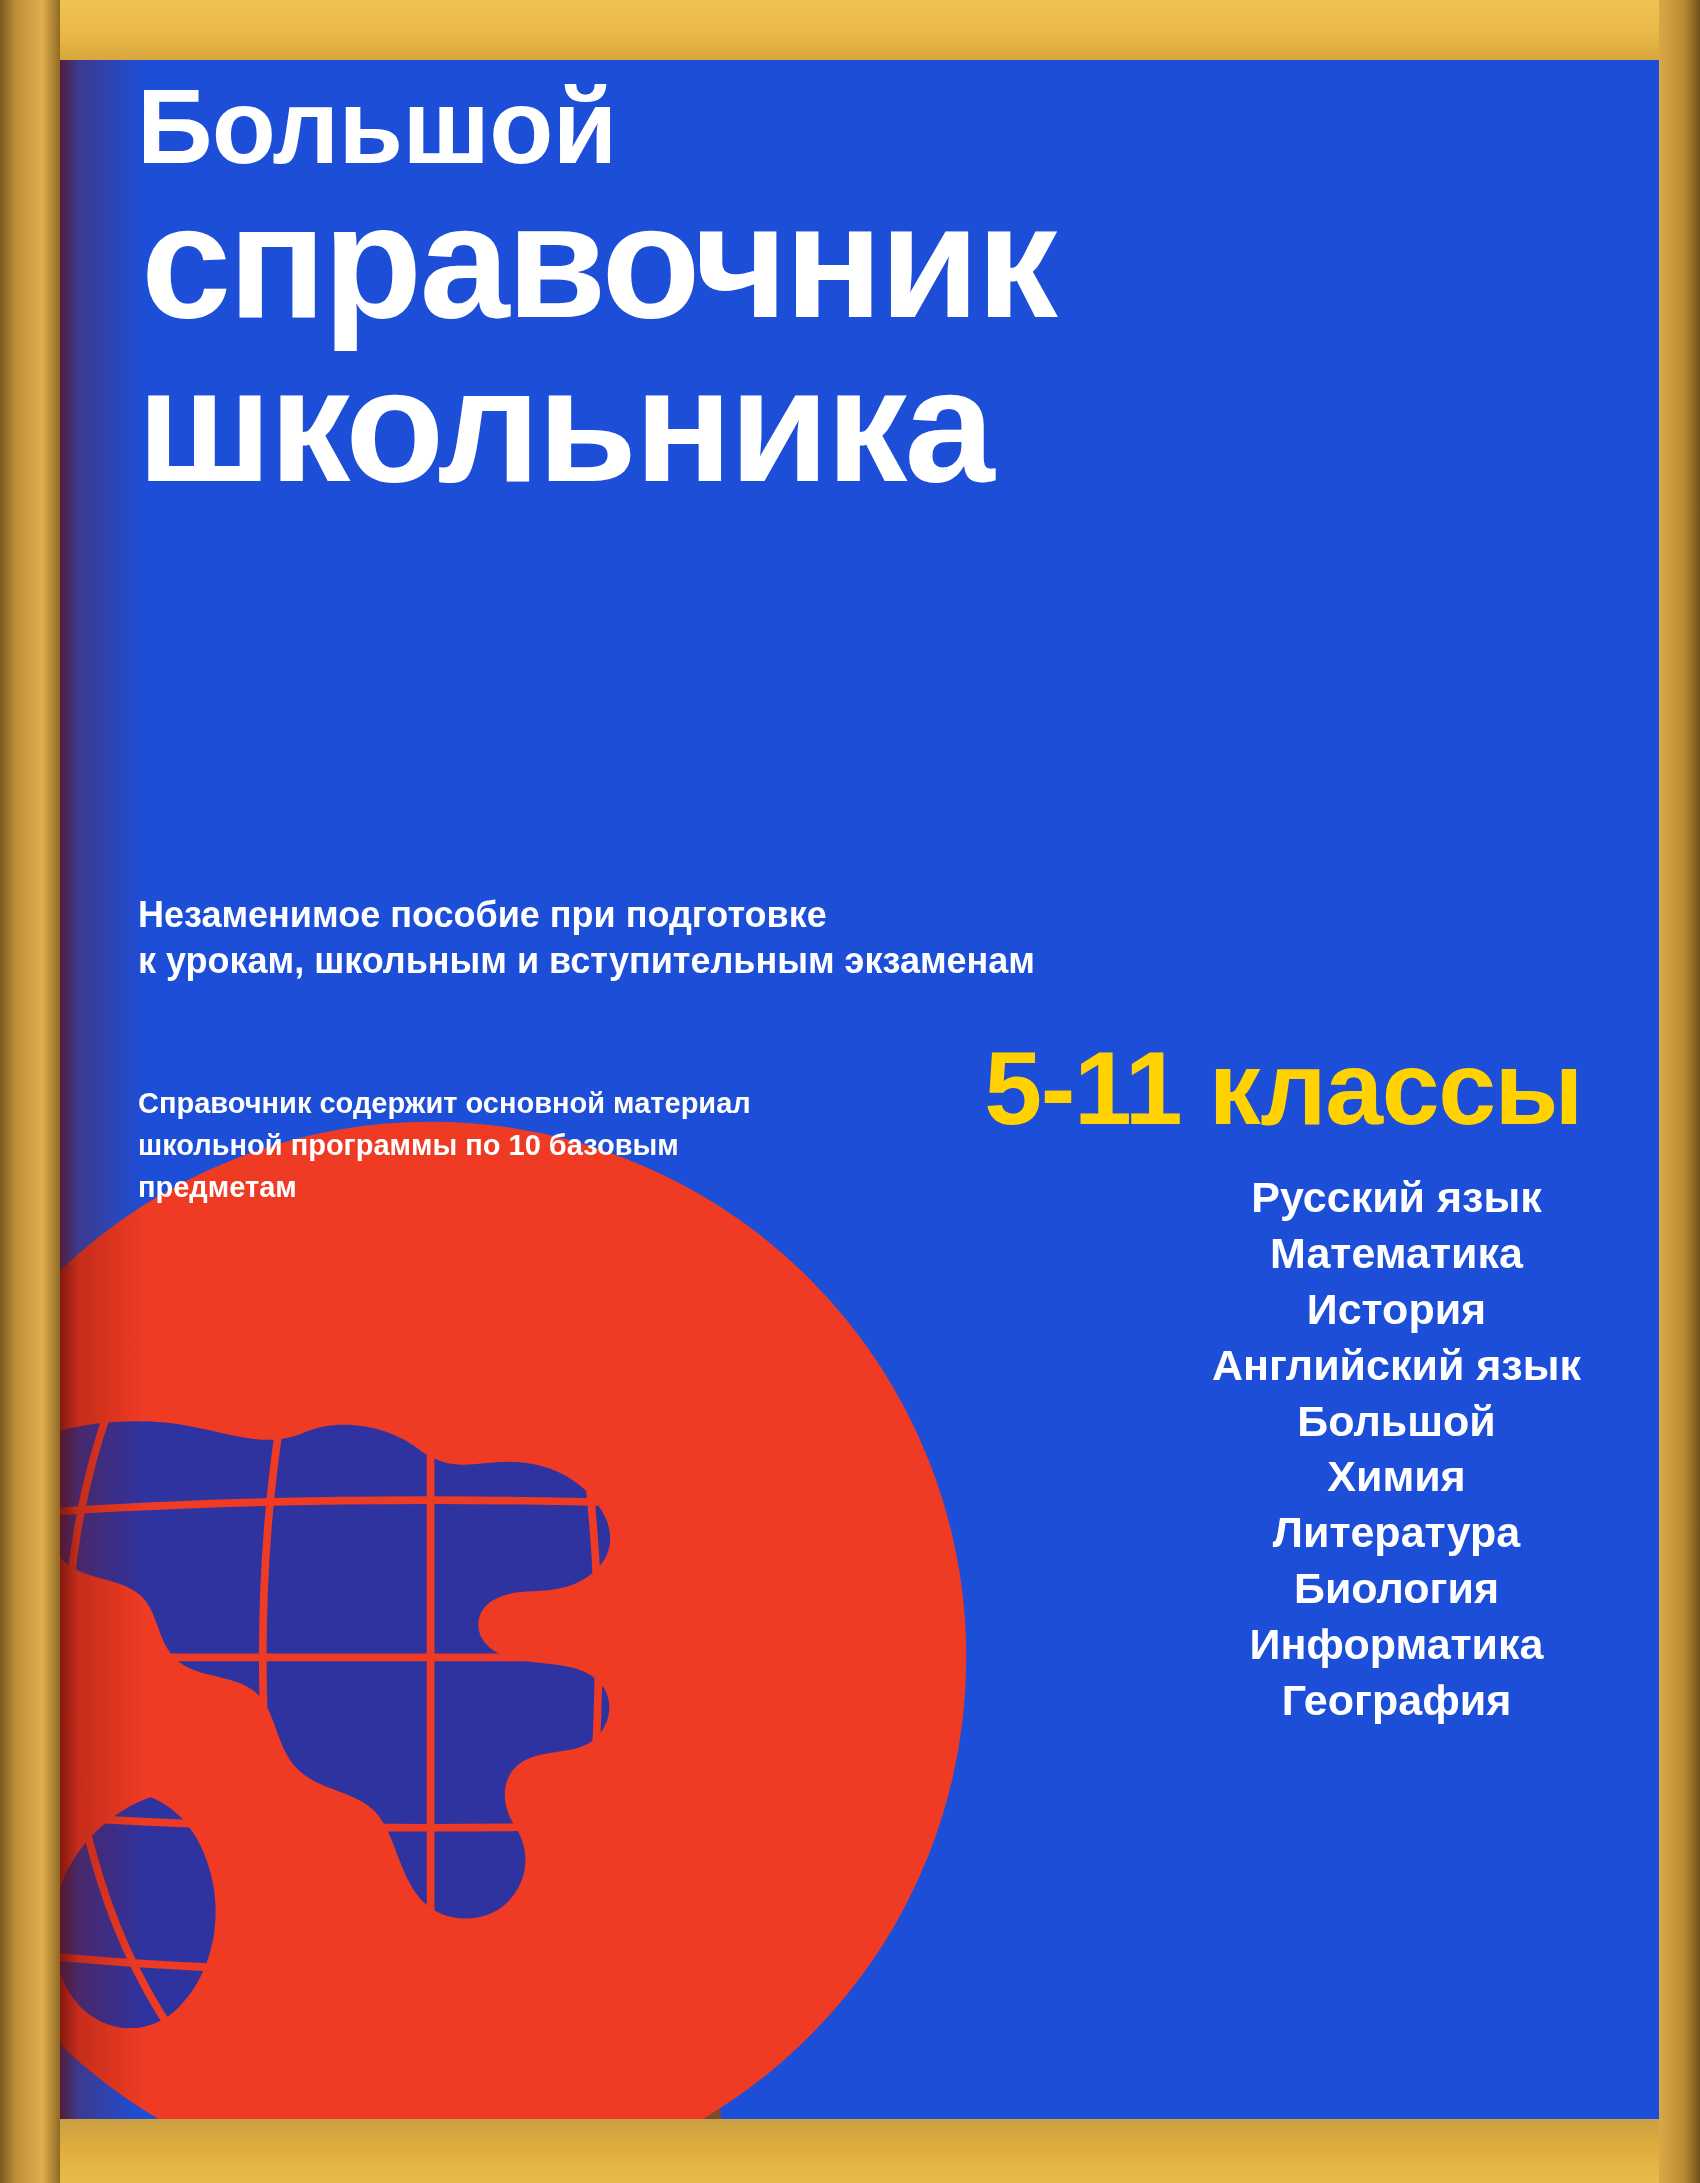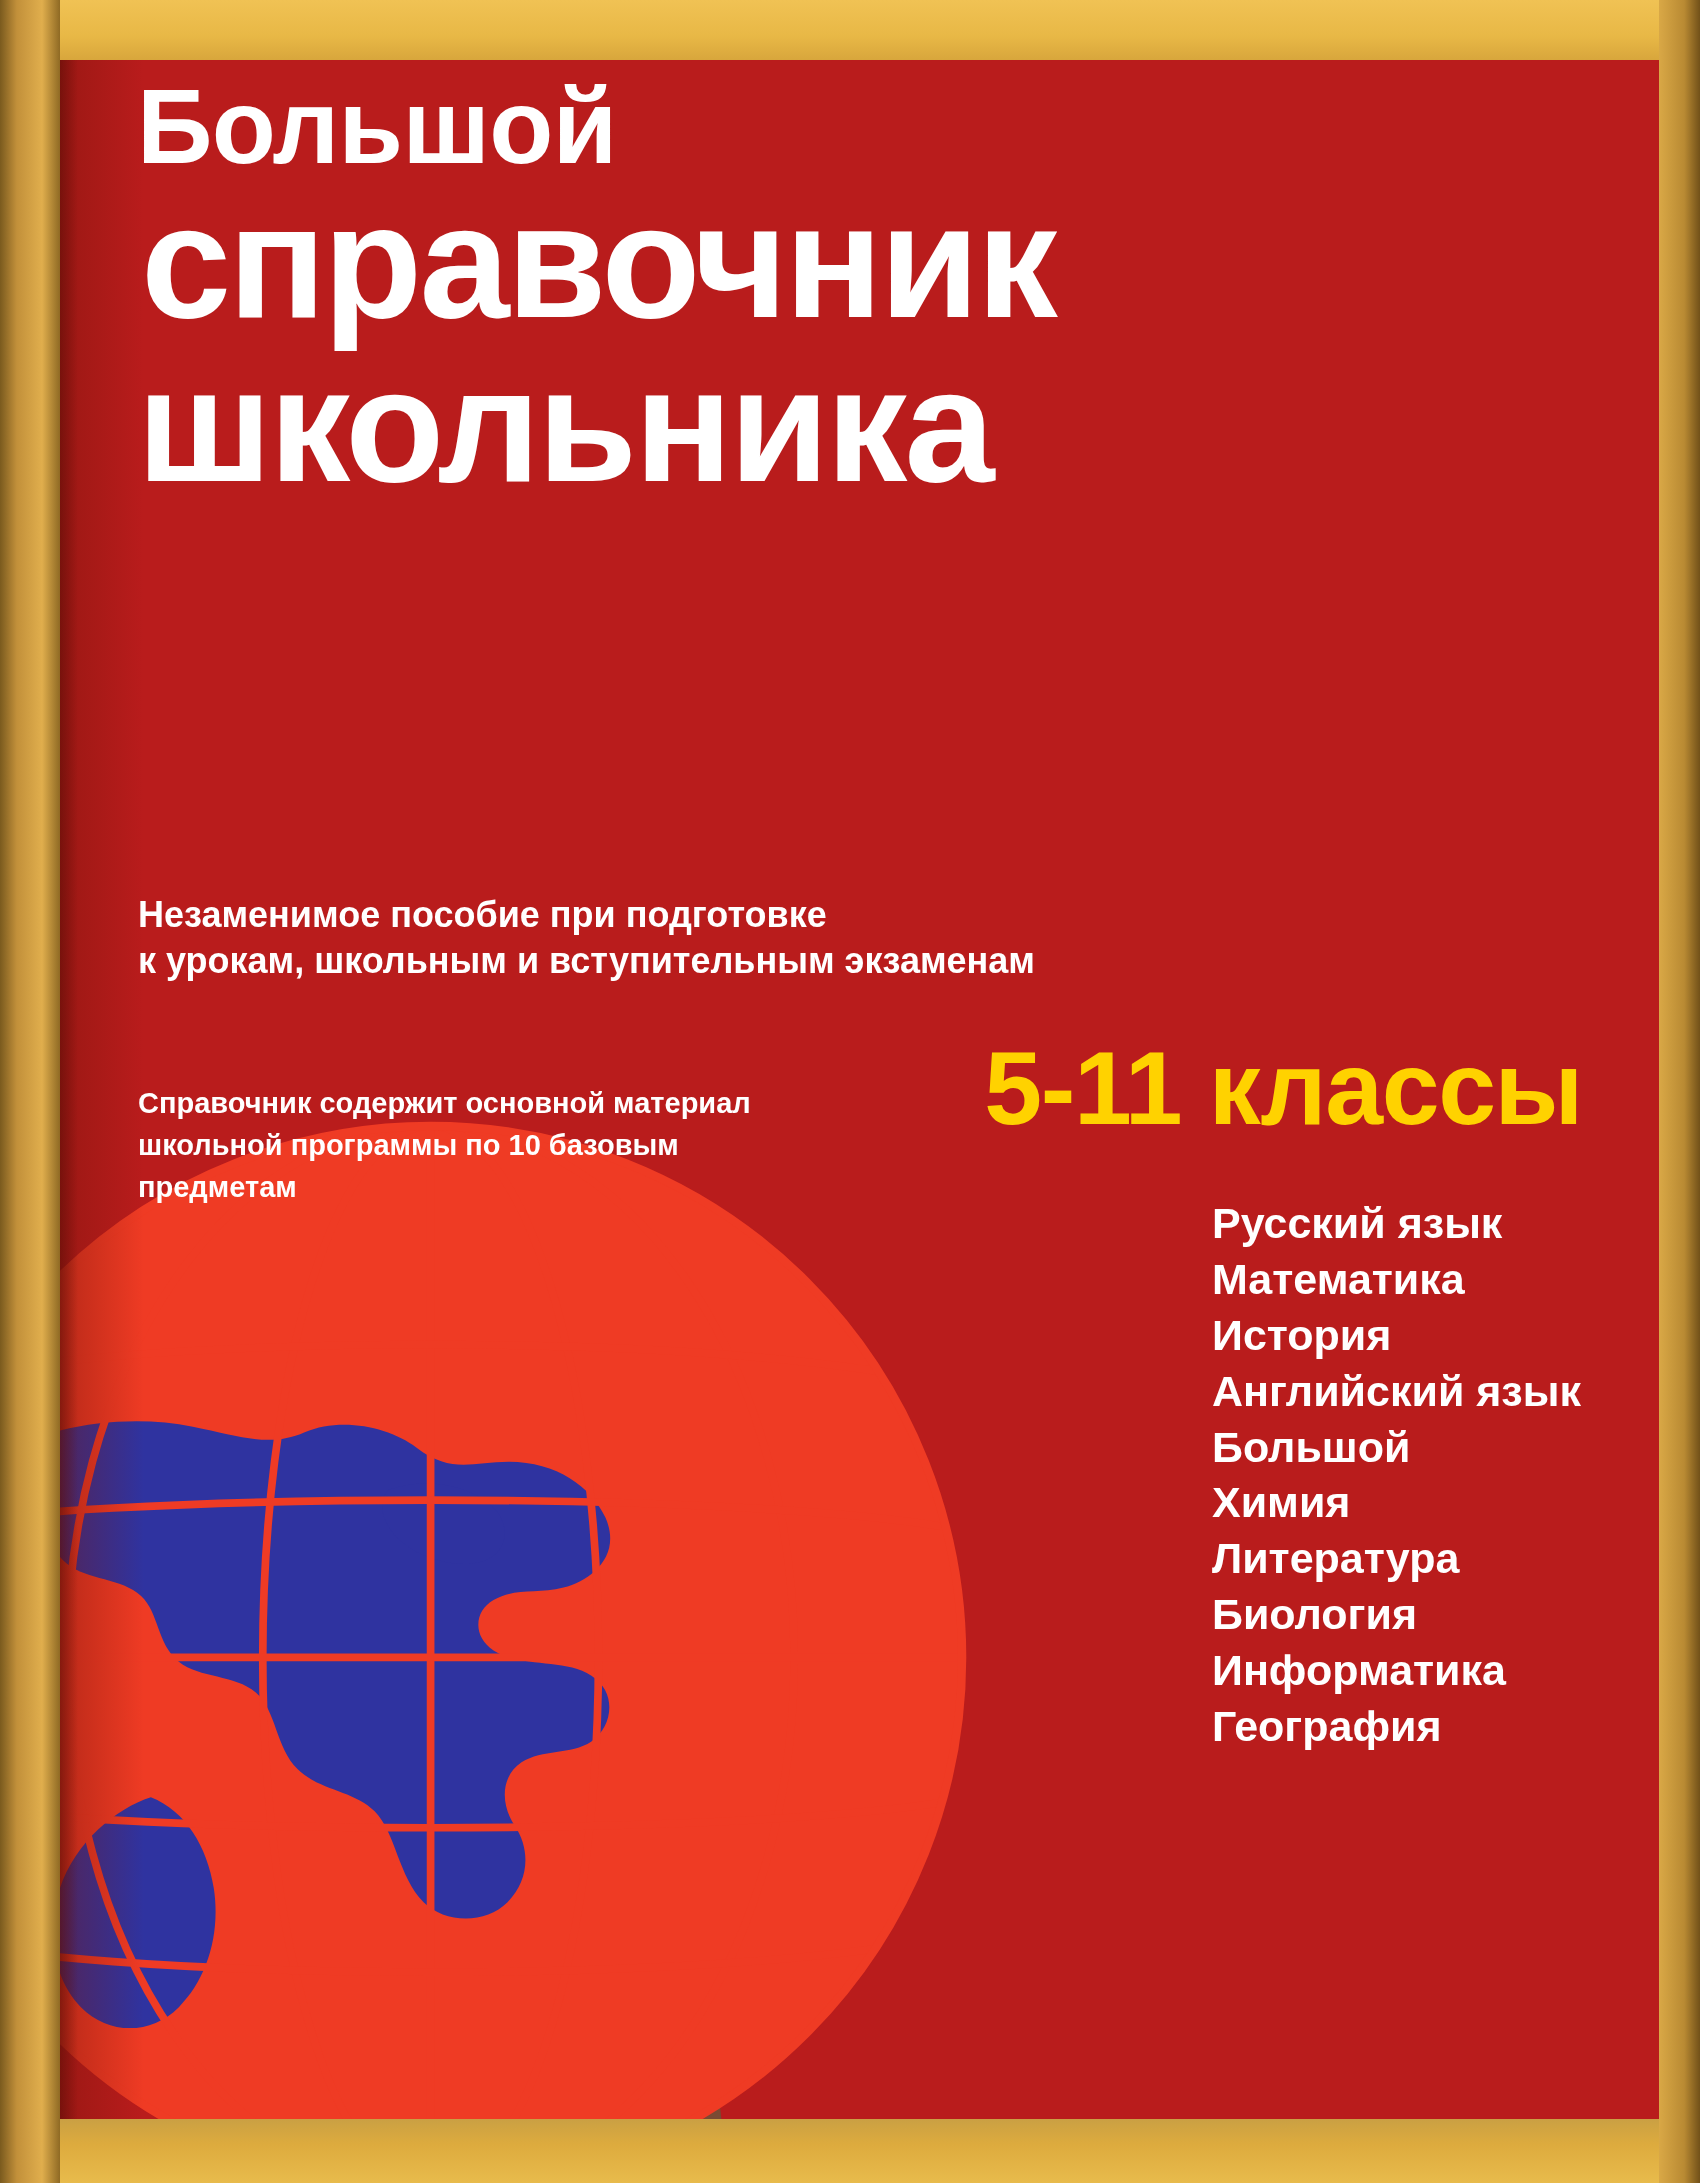--- a/index.html
+++ b/index.html
@@ -45,21 +45,21 @@
     background: linear-gradient(to top, #e8bb4c 0%, #ddab3e 60%, #caa043 100%);
   }
 
   
   .red-field {
     position: absolute;
     left: 60px;
     top: 60px;
     right: 42px;
     bottom: 64px;
-    background: #b91c1c;
+    background: #1d4ed8;
     overflow: hidden;
   }
   
   .red-field::before {
     content: "";
     position: absolute;
     left: 0; top: 0;
     width: 84px; height: 100%;
     background: linear-gradient(to right, rgba(120,20,10,0.45), rgba(150,30,12,0.0));
     pointer-events: none;
@@ -155,23 +155,23 @@
     font-weight: bold;
     letter-spacing: -1.4px;
     text-align: center;
     white-space: nowrap;
   }
 
   
   .subjects {
     position: absolute;
     right: 78px;
-    top: 1136px;
+    top: 1110px;
     z-index: 4;
-    text-align: left;
+    text-align: center;
     color: #ffffff;
   }
   .subject {
     font-size: 43px;
     font-weight: bold;
     line-height: 1.30;
     white-space: nowrap;
   }
 
   

